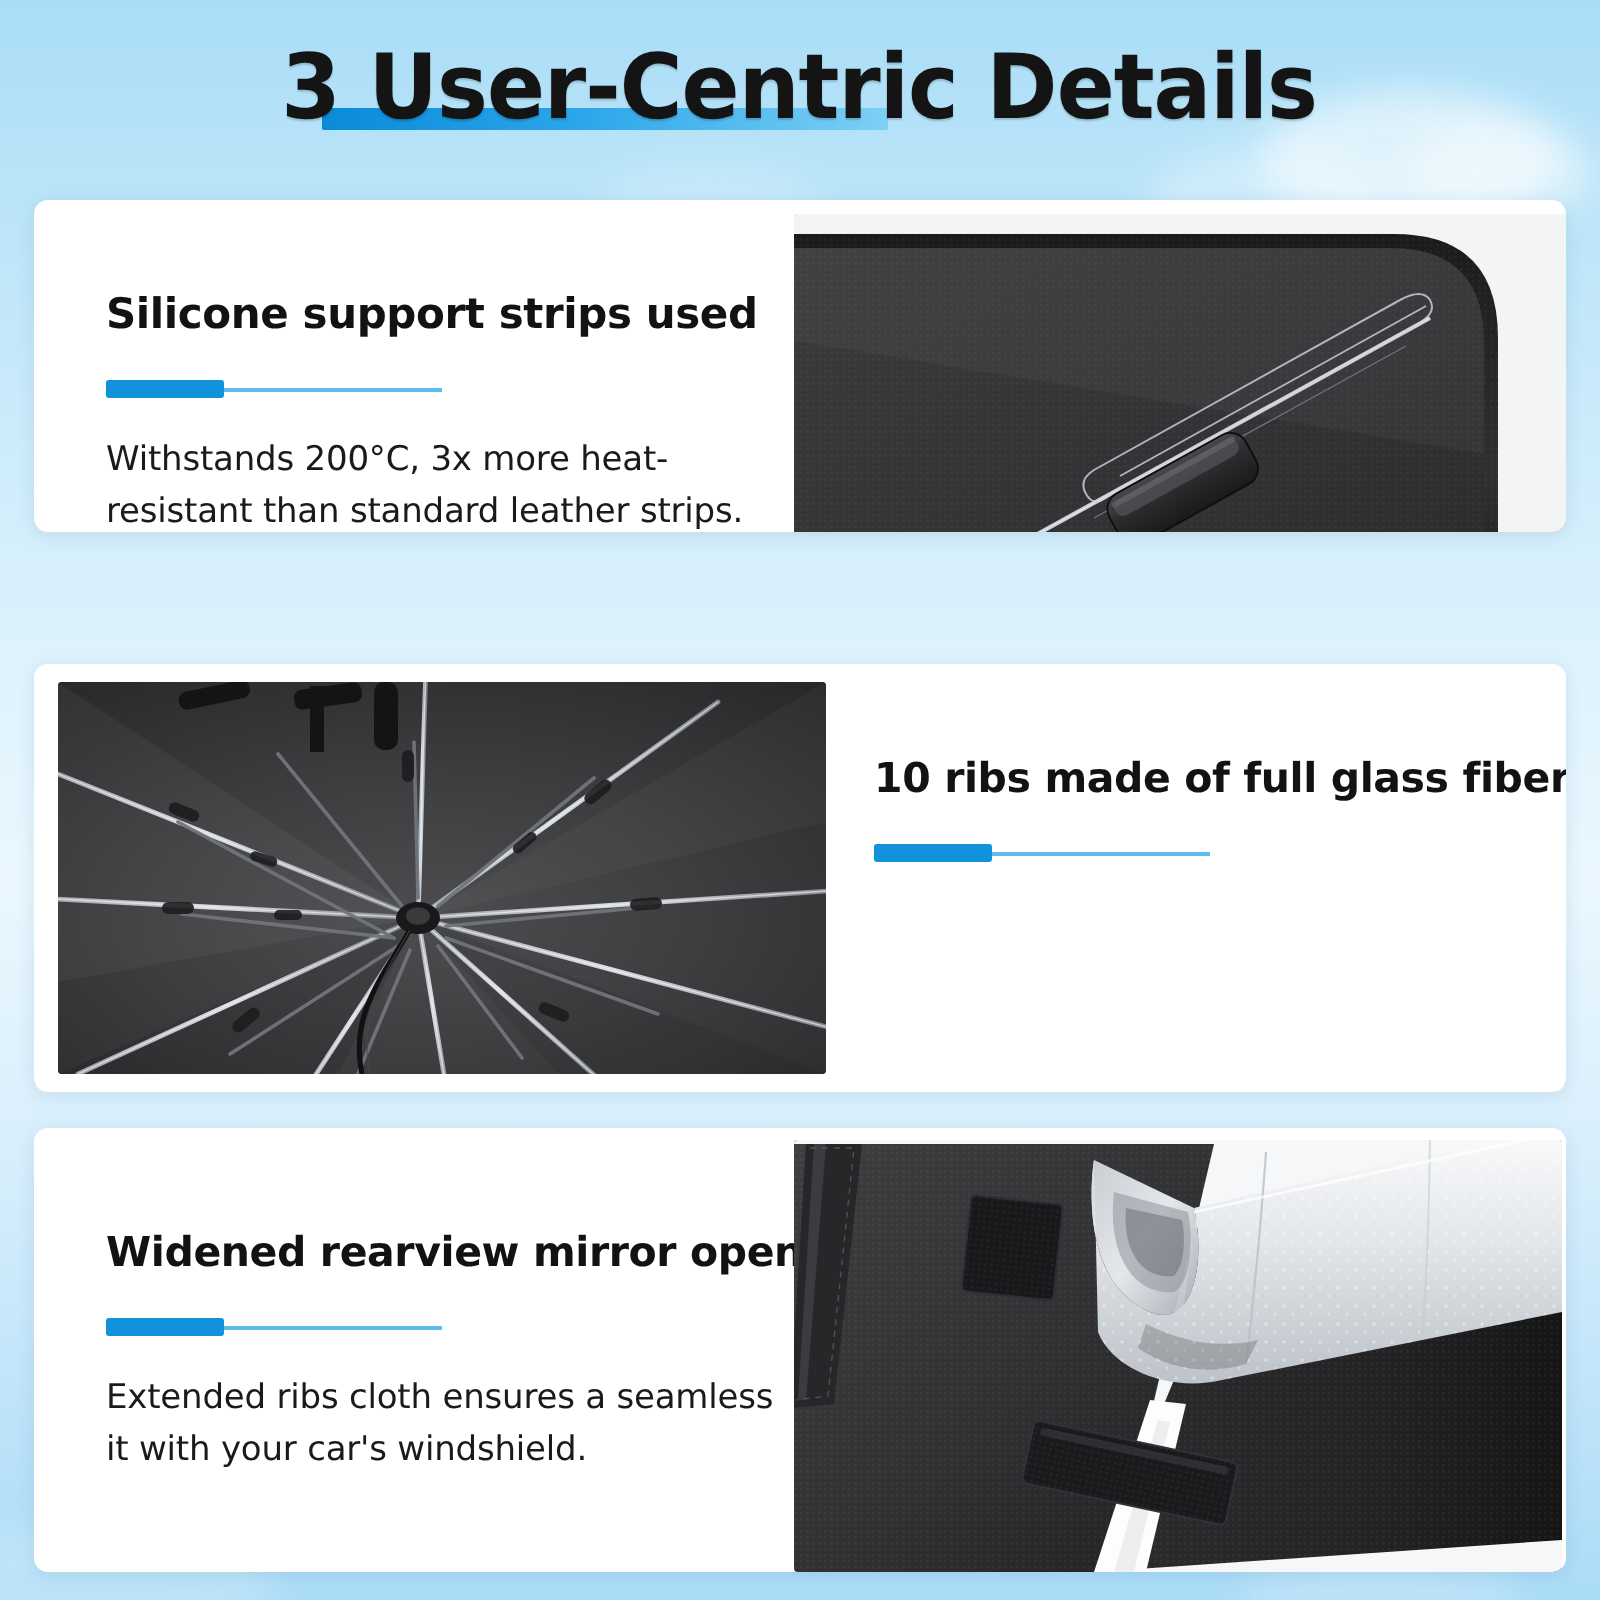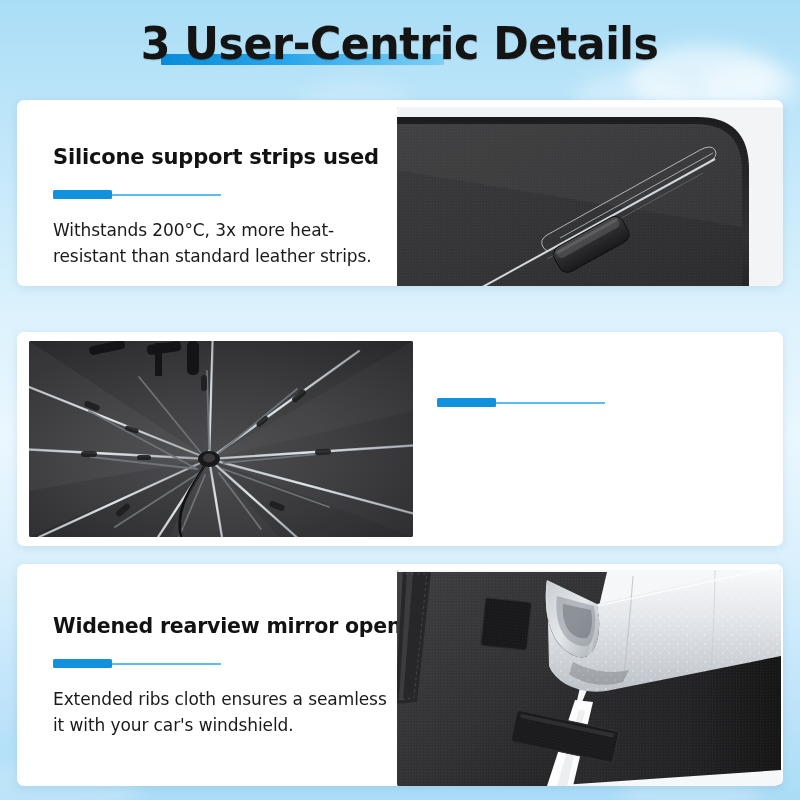--- a/index.html
+++ b/index.html
@@ -69,21 +69,21 @@
 
   
   .card {
     position:absolute;
     background:#ffffff;
     border-radius:7px;
     box-shadow:0 2px 9px rgba(90,140,180,.18);
     overflow:hidden;
     display:flex;
   }
-  #card-1 { left:17px;  top:100px; width:766px; height:186px; }
+  #card-1 { left:17px;  top:100px; width:766px; height:166px; }
   #card-2 { left:17px;  top:332px; width:766px; height:214px; }
   #card-3 { left:17px;  top:564px; width:766px; height:222px; }
 
   .card-text {
     flex:0 0 auto;
     width:380px;
     padding:45px 0 0 36px;
     position:relative;
   }
   #card-2 .card-text { padding-left:24px; width:385px; }
@@ -313,20 +313,21 @@
           <path d="M 126 2 h 24 v 7 h -17 v 26 h -7 Z"></path>
           <rect x="60" y="2" width="36" height="9" rx="4" transform="rotate(-12 78 6)"></rect>
         </g>
 
         <path d="M 176 124 C 160 150, 146 168, 152 196" stroke="#111113" stroke-width="2.6" fill="none"></path>
         <path d="M 176 124 C 162 148, 150 166, 156 196" stroke="#4a4a4d" stroke-width="0.8" fill="none" opacity="0.6"></path>
       </svg>
     </div>
 
     <div class="card-text">
+      <div class="card-title">10 ribs made of full glass fiber</div>
       <div class="divider">
         <div class="thin"></div>
         <div class="thick"></div>
       </div>
     </div>
   </div>
 
   <div class="card" id="card-3">
 
     <div class="card-text">

